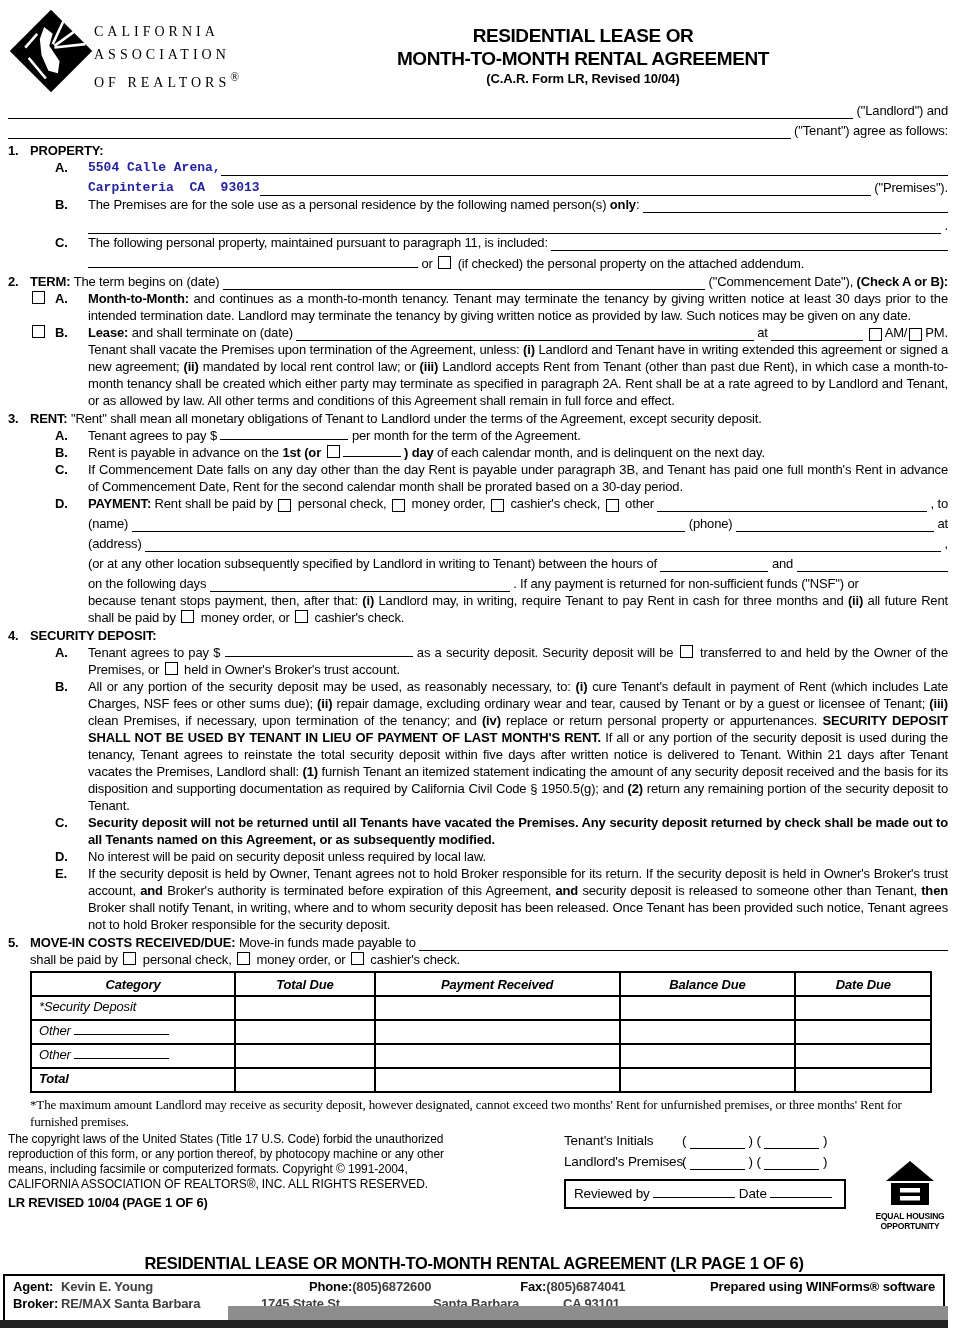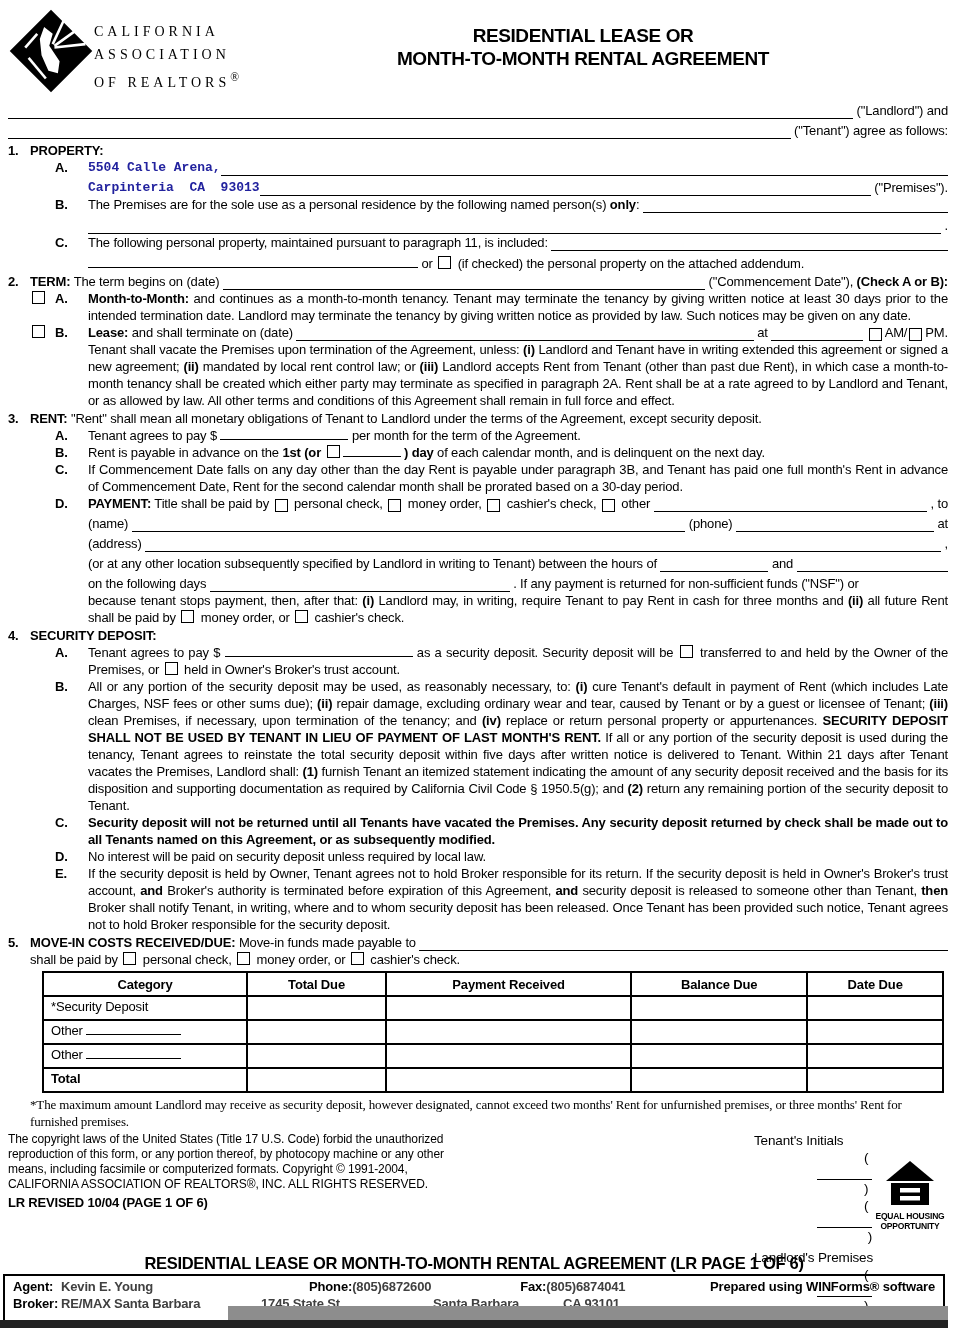--- a/index.html
+++ b/index.html
@@ -32,32 +32,32 @@
   
   .sec{display:flex;margin-top:1px;}
   .sec-num{width:22px;font-weight:bold;flex-shrink:0;}
   .sec-body{flex:1;min-width:0;}
   .sub{display:flex;}
   .sub-letter{width:58px;padding-left:25px;box-sizing:border-box;font-weight:bold;flex-shrink:0;}
   .sub-cb{width:25px;flex-shrink:0;}
   .sub-letter2{width:33px;font-weight:bold;flex-shrink:0;}
   .sub-body{flex:1;min-width:0;}
   
-  table.mv{border-collapse:collapse;width:902px;margin:3px 0 0 12px;}
+  table.mv{border-collapse:collapse;width:902px;margin:3px 0 0 0;font-style:italic;}
   table.mv th,table.mv td{border:2px solid #000;padding:1px 7px;font-size:13px;}
   table.mv th{font-weight:bold;text-align:center;height:20px;}
   table.mv td{height:20px;vertical-align:top;}
   td.catcell{width:188px;}
   
   .footnote{margin:3px 16px 2px 22px;font-family:Liberation Serif, serif;}
   .foot-cols{display:flex;margin-top:1px;}
   .foot-left{width:468px;font-size:12px;line-height:15px;letter-spacing:-0.1px;}
   .lr-rev{font-size:13px;font-weight:bold;margin-top:3px;letter-spacing:-0.2px;}
   .foot-mid{flex:1;padding-left:88px;font-size:13.5px;}
-  .init-line{display:flex;align-items:flex-end;margin-bottom:4px;flex-direction:column;}
+  .init-line{display:flex;align-items:flex-end;margin-bottom:4px;}
   .init-label{width:118px;white-space:pre;}
   .bl-i{width:55px;border-bottom:1px solid #000;height:13px;display:inline-block;}
   .rev-box{border:2px solid #000;width:262px;padding:4px 8px 5px 8px;margin-top:9px;}
   .eho{width:76px;text-align:center;flex-shrink:0;padding-top:28px;}
   .eho-cap{font-size:8.5px;font-weight:bold;line-height:9.5px;letter-spacing:-0.2px;margin-top:2px;}
   .bottom{position:absolute;left:0;right:12px;bottom:0;}
   .page-title{text-align:center;font-weight:bold;font-size:16.5px;letter-spacing:-0.3px;
               margin-bottom:2px;}
   .agent-box{border:2.5px solid #000;margin:0 3px;padding:2px 8px 14px 8px;font-size:13px;}
   .abx-row{display:flex;align-items:baseline;line-height:17px;}
@@ -86,20 +86,21 @@
       </svg>
       <div class="logo-text">
         <div><span>CALIFORNIA</span></div>
         <div><span>ASSOCIATION</span></div>
         <div><span>OF REALTORS</span><sup style="letter-spacing:0">®</sup></div>
       </div>
     </div>
     <div class="title-blk">
       <div class="title-main">RESIDENTIAL LEASE OR</div>
       <div class="title-main">MONTH-TO-MONTH RENTAL AGREEMENT</div>
+      <div class="title-sub">(C.A.R. Form LR, Revised 10/04)</div>
     </div>
   </div>
 
   <div class="line" style="margin-top:8px">
     <span class="bl grow"></span>
     <span class="t"> ("Landlord") and</span>
   </div>
   <div class="line" style="margin-top:3px">
     <span class="bl grow"></span>
     <span class="t"> ("Tenant") agree as follows:</span>
@@ -212,21 +213,21 @@
       </div>
       <div class="sub">
         <span class="sub-letter">C.</span>
         <div class="sub-body just"><span class="t">If Commencement Date falls on any day other than the day Rent is payable under paragraph 3B, and Tenant has paid one full month's Rent in advance of Commencement Date, Rent for the second calendar month shall be prorated based on a 30-day period.</span></div>
       </div>
       <div class="sub">
         <span class="sub-letter">D.</span>
         <div class="sub-body">
           <div class="line">
             <b class="t">PAYMENT:</b>
-              <span class="t"> Title shall be paid by </span>
+              <span class="t"> Rent shall be paid by </span>
               <span class="cb"></span>
               <span class="t"> personal check, </span>
               <span class="cb"></span>
               <span class="t"> money order, </span>
               <span class="cb"></span>
               <span class="t"> cashier's check, </span>
               <span class="cb"></span>
               <span class="t"> other </span>
             <span class="bl grow"></span>
             <span class="t"> , to</span>

